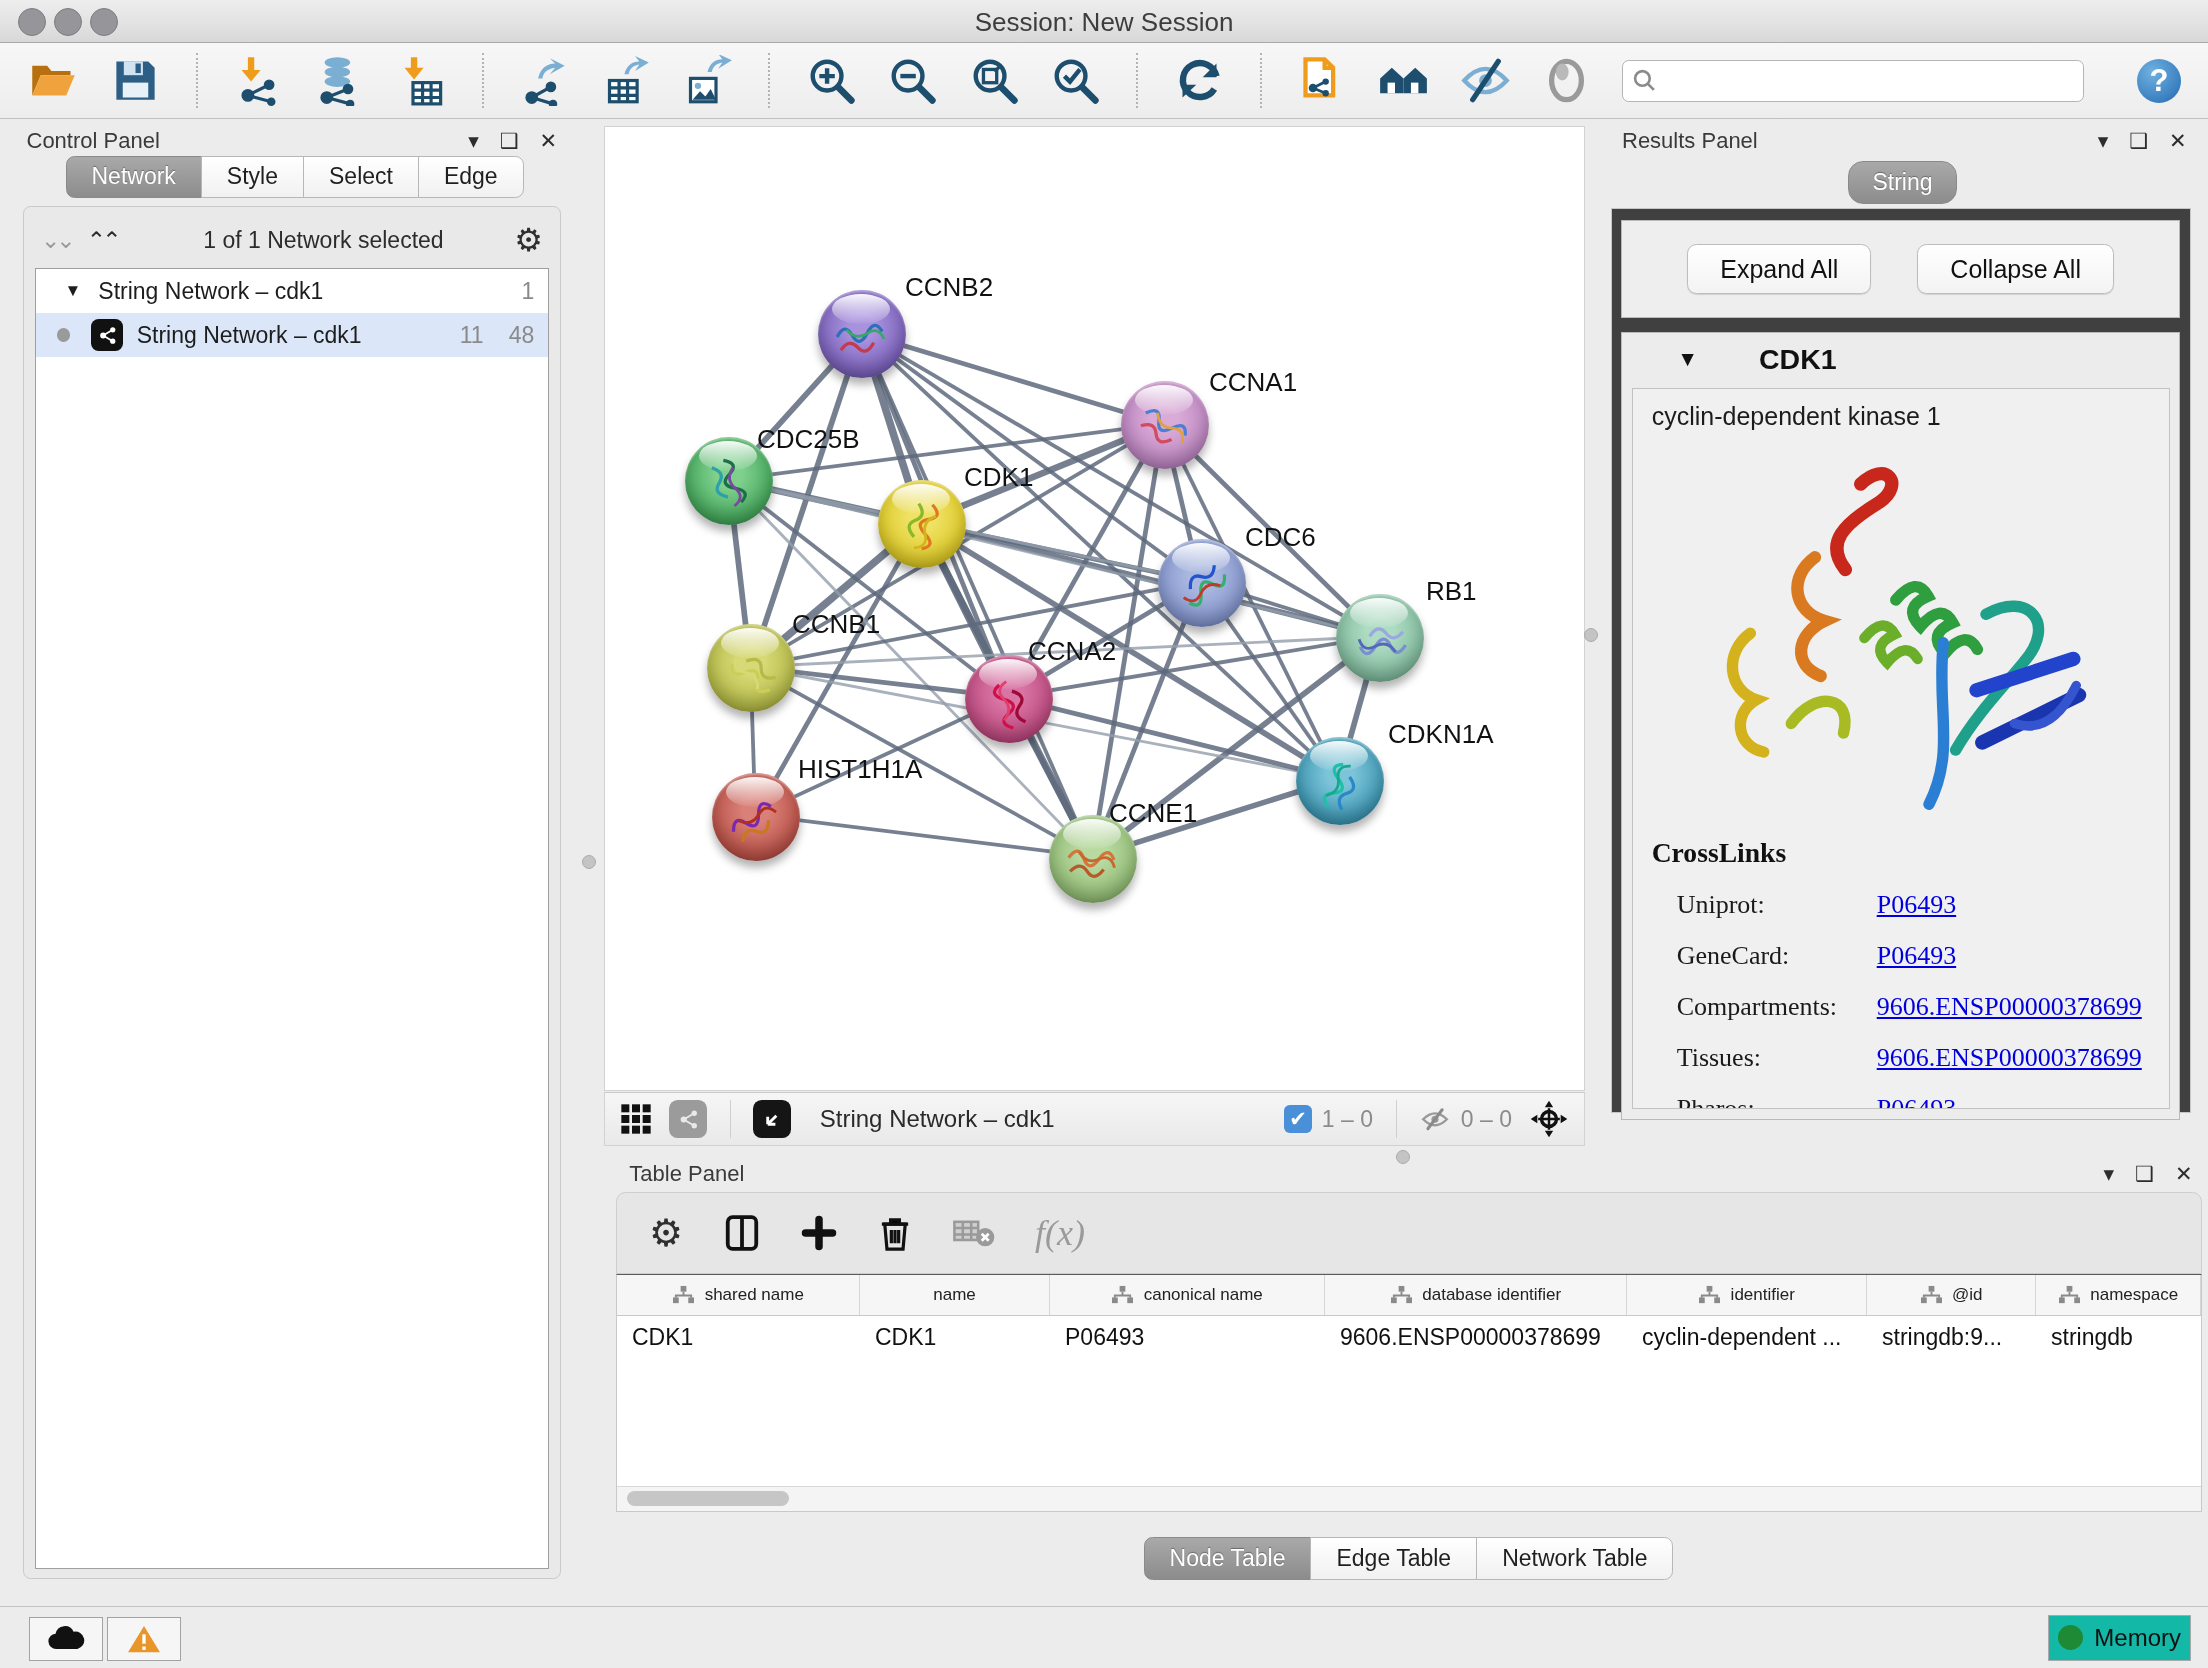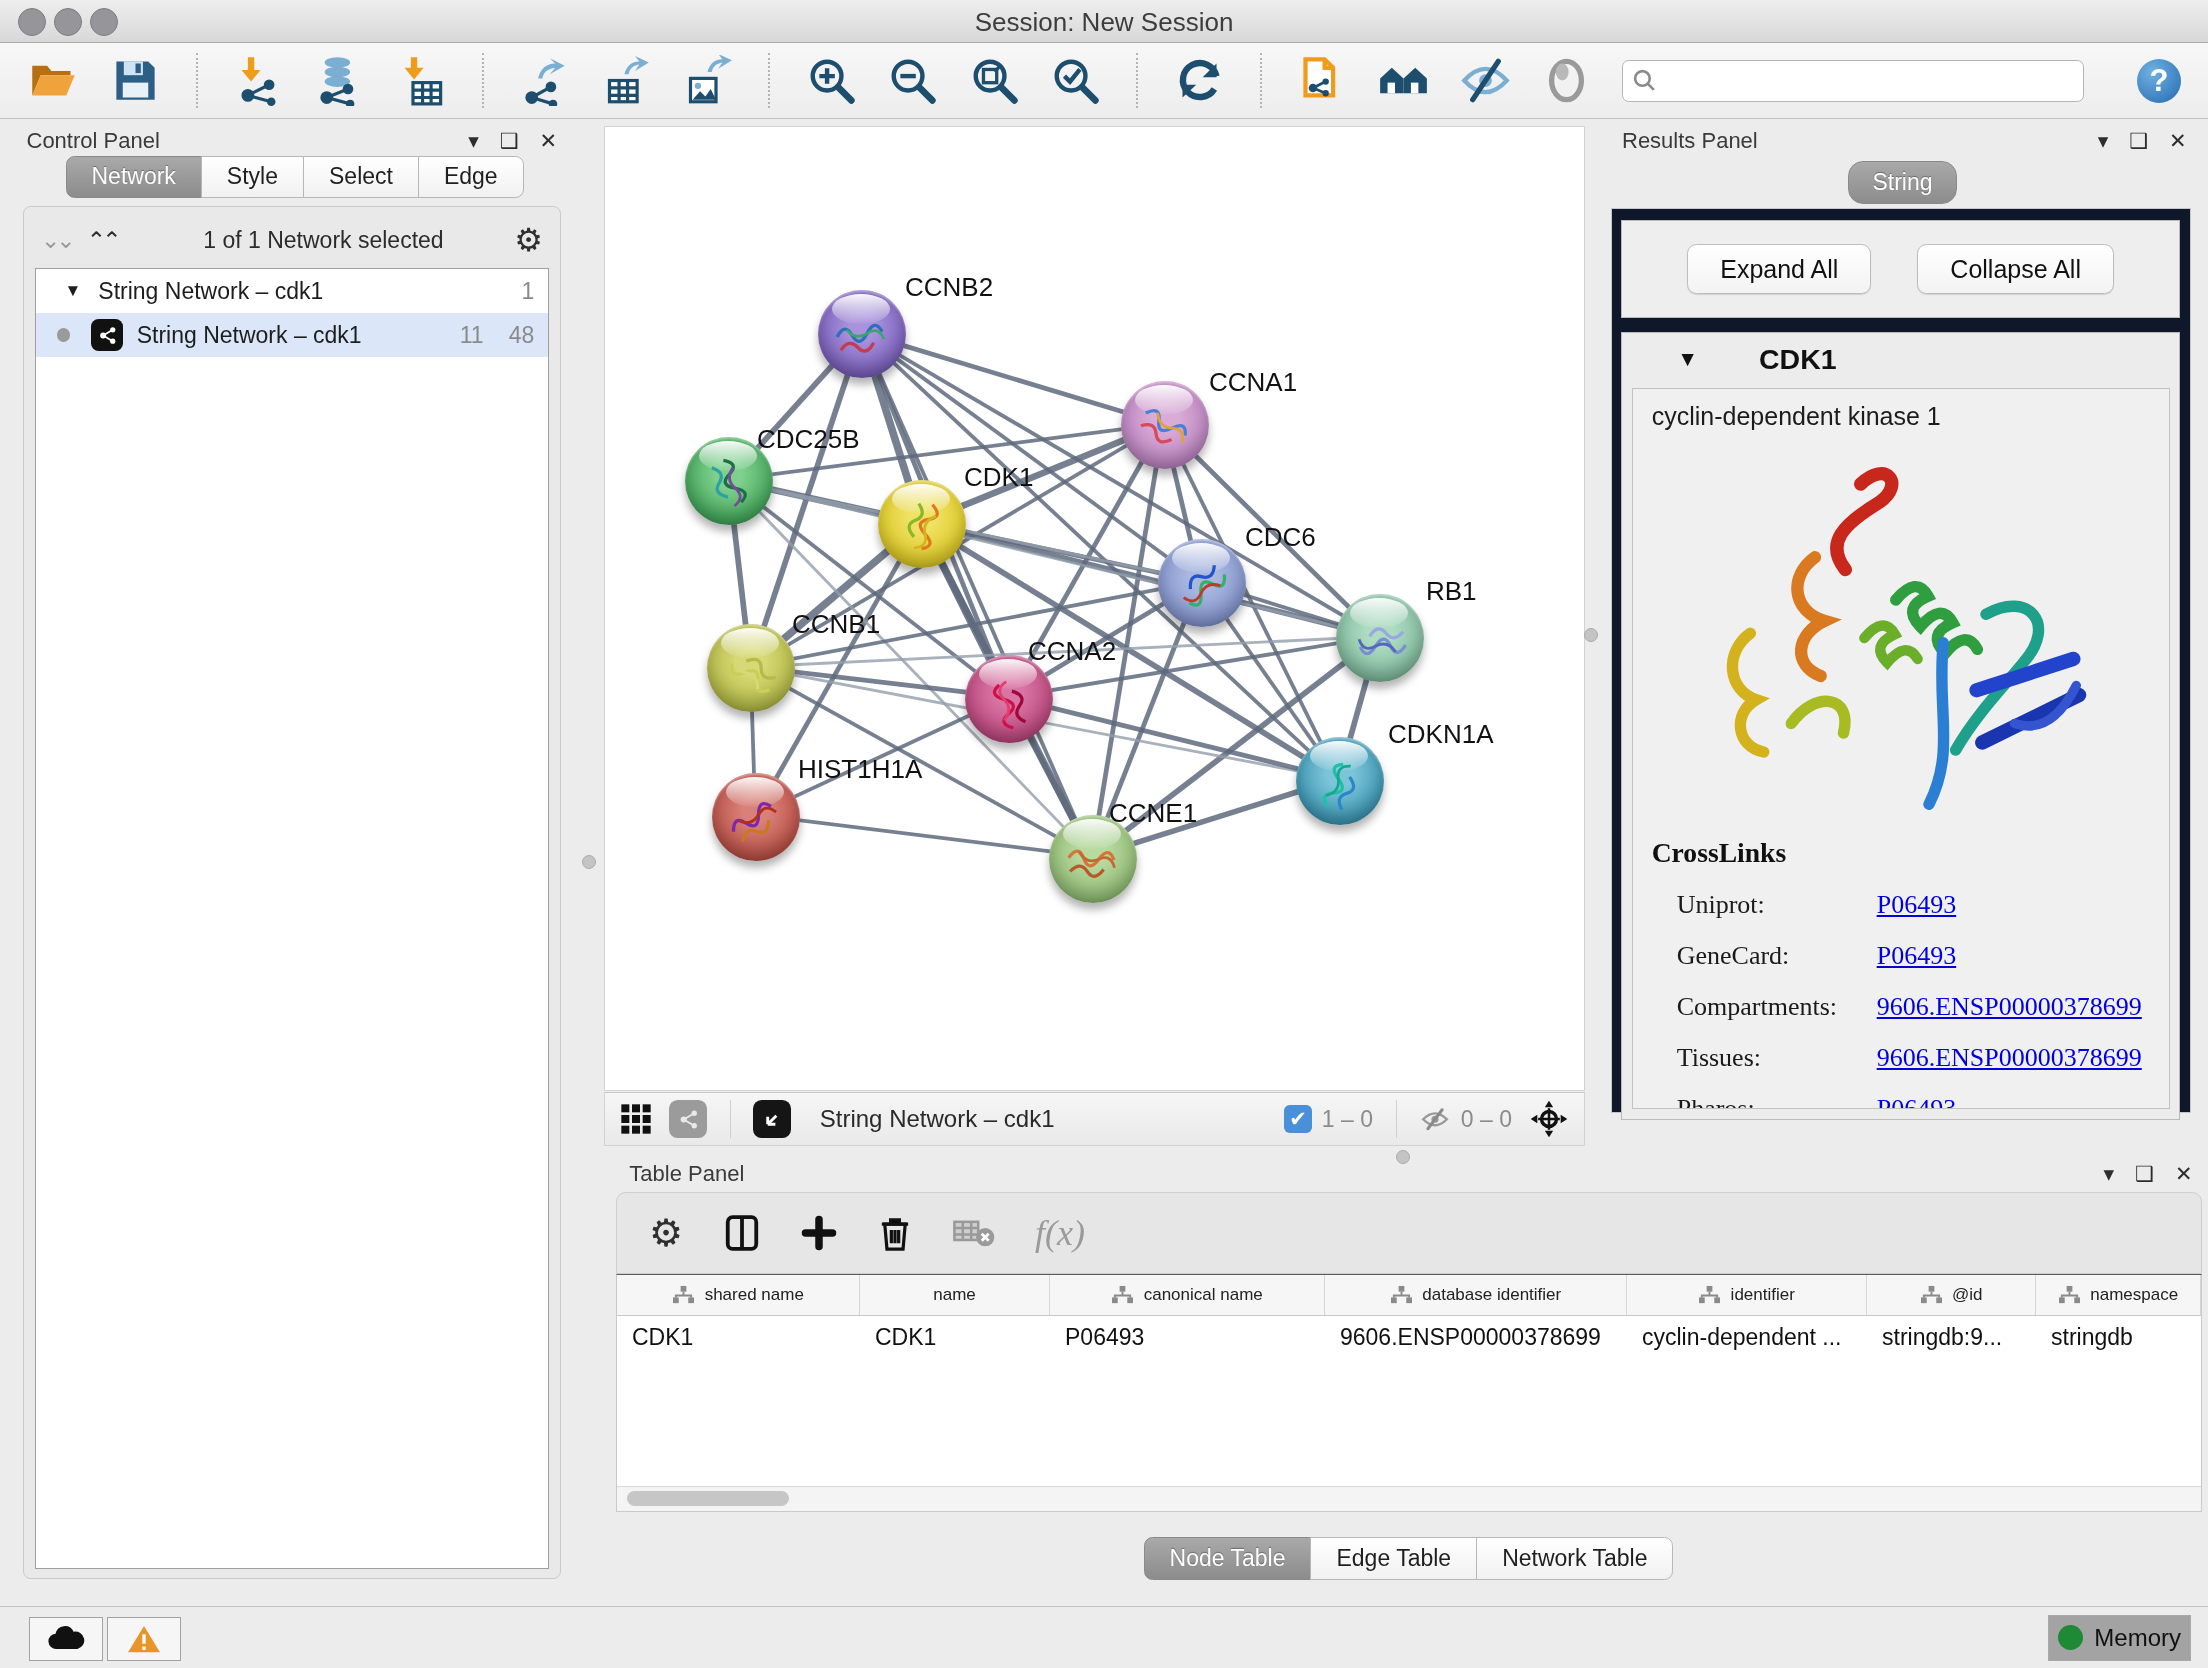--- a/index.html
+++ b/index.html
@@ -81,21 +81,21 @@
   .graybtn{width:38px;height:38px;border-radius:8.6px;background:#9b9b9b;display:flex;
     align-items:center;justify-content:center;}
   
   .handle{position:absolute;width:12.4px;height:12.4px;border-radius:50%;background:#c4c4c4;border:1px solid #ababab;}
   
   .results{position:absolute;left:1605px;top:124px;width:595px;height:989px;}
   .res-head{display:flex;justify-content:space-between;align-items:center;padding:3.8px 13.3px 0 17px;}
   .res-tab{margin:7.6px auto 0 auto;width:107px;text-align:center;
     background:linear-gradient(#a9a9a9,#8c8c8c);color:#fff;font-size:23px;padding:6.7px 0;
     border:1px solid #8a8a8a;border-radius:15px;text-shadow:0 -1px 1px rgba(0,0,0,.35);}
-  .res-body{position:absolute;left:5.7px;right:9.5px;top:84px;bottom:0;background:#0f172a;
+  .res-body{position:absolute;left:5.7px;right:9.5px;top:84px;bottom:0;background:#404040;
     border:1px solid #c6c6c6;padding:11.4px 9.5px;box-sizing:border-box;}
   .expcol{border:1px solid #b9b9b9;background:#eee;padding:23px 0;display:flex;
     justify-content:center;gap:46px;}
   .btn{background:linear-gradient(#ffffff,#f3f3f3);border:1px solid #bdbdbd;border-radius:9.5px;
     font-size:25px;color:#111;padding:9.5px 32px;box-shadow:0 1px 1px rgba(0,0,0,.12);}
   .gene-sec{border:1px solid #b9b9b9;margin-top:13.3px;background:#ececec;height:788px;
     position:relative;box-sizing:border-box;}
   .gene-head{display:flex;align-items:center;height:53px;font-size:28.5px;font-weight:bold;color:#111;}
   .gene-head .tri{margin:0 61px 0 55px;font-size:21px;}
   .gene-inner{position:absolute;left:9.5px;right:9.5px;top:55px;bottom:9.5px;background:#f0f0f0;
@@ -121,21 +121,21 @@
     overflow:hidden;white-space:nowrap;}
   .hscroll{position:absolute;left:0;right:0;bottom:0;height:24px;background:#f4f4f4;
     border-top:1px solid #d9d9d9;}
   .hthumb{position:absolute;left:9.5px;top:3.8px;width:162px;height:15px;border-radius:7.6px;background:#c6c6c6;}
   .tp-tabs{display:flex;justify-content:center;margin-top:25px;}
   
   .statusbar{position:absolute;left:0;top:1606px;width:2208px;height:62px;background:#ececec;
     border-top:1px solid #c2c2c2;}
   .sq-btn{position:absolute;top:9.5px;width:72px;height:42px;background:#f6f6f6;
     border:1.9px solid #a2a2a2;display:flex;align-items:center;justify-content:center;}
-  .membtn{position:absolute;right:17px;top:7.6px;width:141px;height:44px;background:#a3a3a3;
+  .membtn{position:absolute;right:17px;top:7.6px;width:141px;height:44px;background:#14b8a6;
     border:1.9px solid #a9a9a9;display:flex;align-items:center;justify-content:center;gap:11.4px;
     font-size:24px;color:#111;}
   .memdot{width:25px;height:25px;border-radius:50%;background:#1e8a35;}
 </style>
 </head>
 <body>
 
 <div class="titlebar">
   <div class="tl" style="left:18px"></div>
   <div class="tl" style="left:54px"></div>

